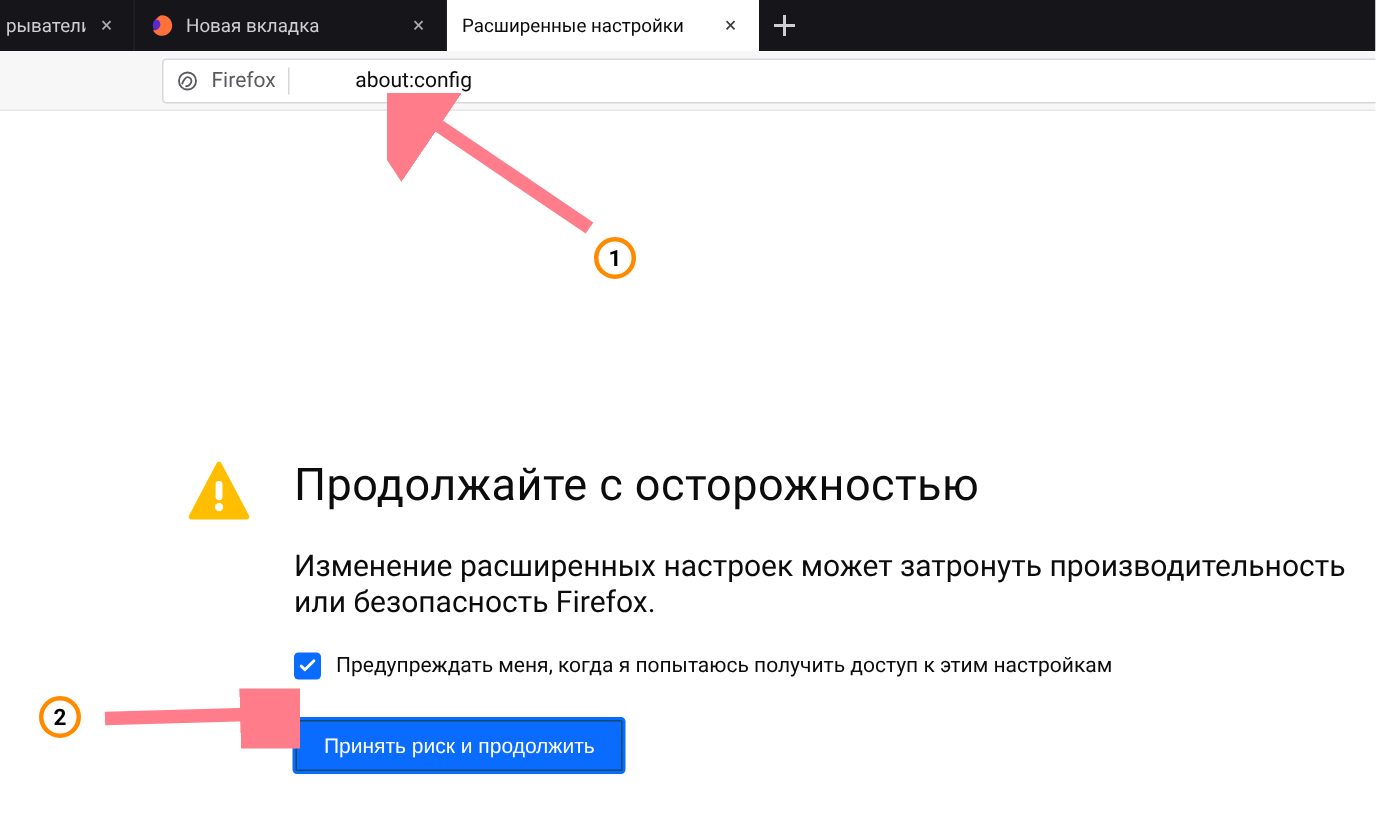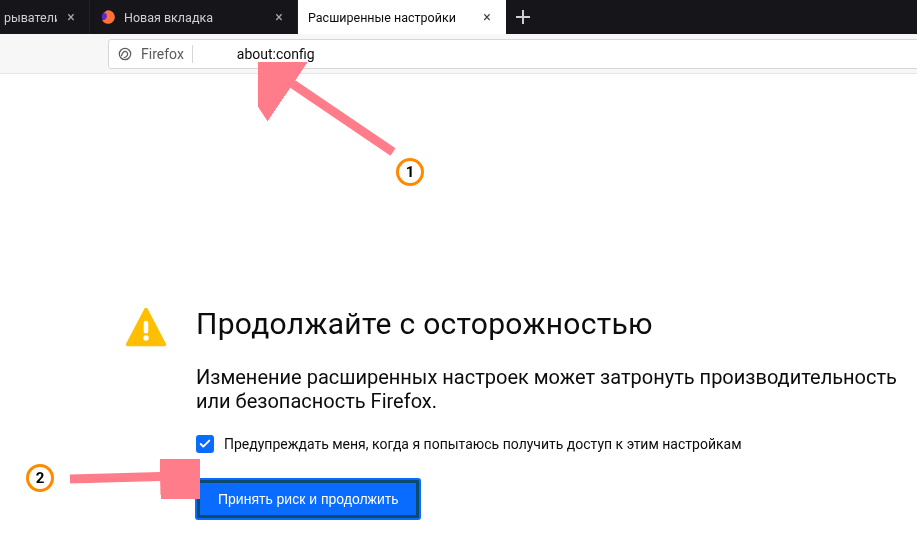--- a/index.html
+++ b/index.html
@@ -143,21 +143,21 @@
     width: 18px; height: 18px;
     background: #0a6bff;
     border-radius: 3px;
     display:flex; align-items:center; justify-content:center;
     color:#fff;
     flex-shrink:0;
   }
   .accept-btn {
     background: #0a6bff;
     color: #fff;
-    border: 4px solid #0c4a6e;
+    border: 2px solid #0c4a6e;
     outline: 2px solid #0a6bff;
     outline-offset: -1px;
     padding: 8px 18px;
     font-size: 14px;
     cursor: pointer;
     border-radius: 2px;
   }
 
   
   .arrow {

